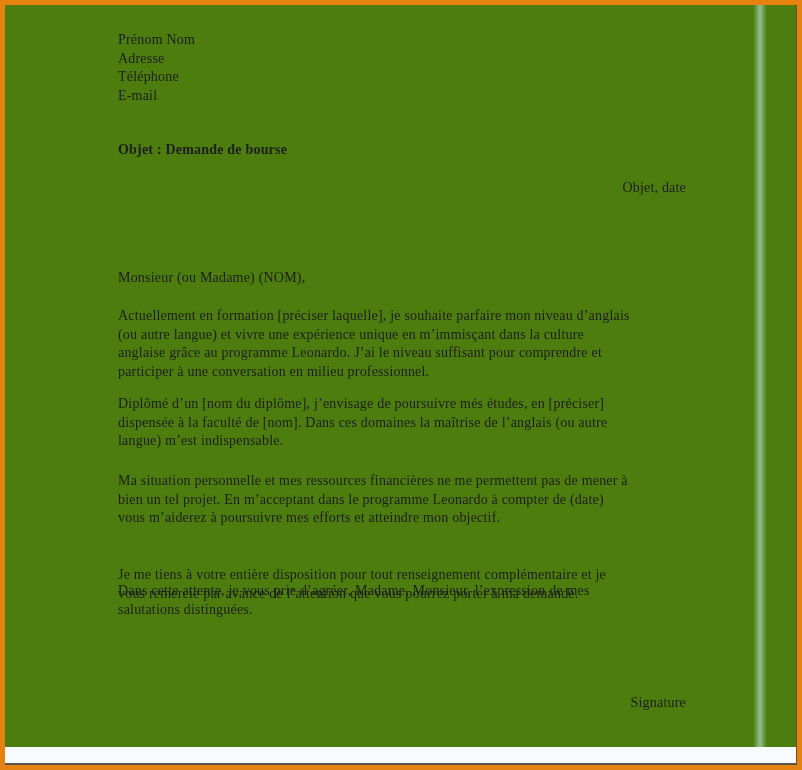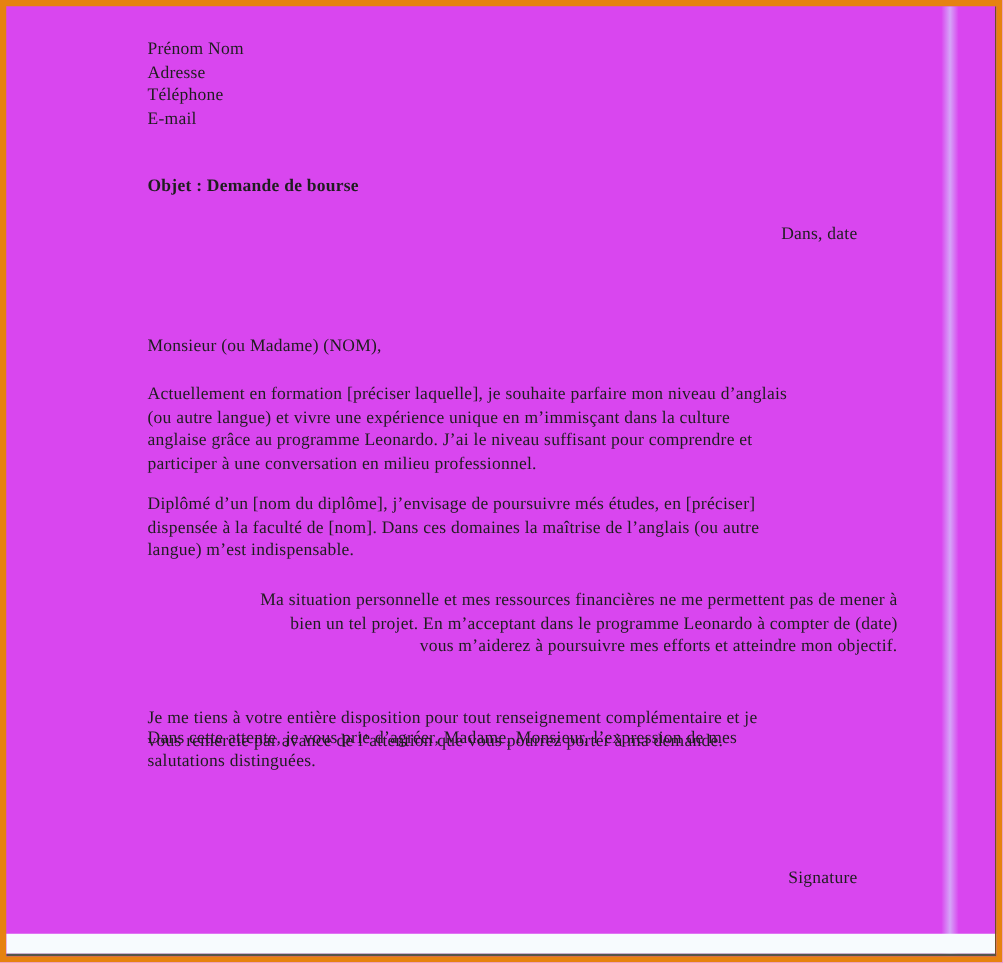--- a/index.html
+++ b/index.html
@@ -24,21 +24,21 @@
     line-height: 18.5px;
     white-space: pre-line;
     letter-spacing: 0.2px;
   }
   .sender     { left: 113px; top: 26px;  width: 300px; }
   .subject    { left: 113px; top: 136px; width: 400px; font-weight: bold; }
   .place-date { right: 111px; top: 174px; text-align: right; }
   .salutation { left: 113px; top: 264px; width: 500px; }
   .para-1     { left: 113px; top: 302px; width: 600px; }
   .para-2     { left: 113px; top: 390px; width: 600px; }
-  .para-3     { left: 113px; top: 467px; width: 600px; text-align: right; }
+  .para-3     { left: 113px; top: 467px; width: 600px; }
   .para-4     { left: 113px; top: 561px; width: 600px; }
   .para-5     { left: 113px; top: 577px; width: 600px; }
   .signature  { right: 111px; top: 689px; text-align: right; }
 
   
   .scan-strip-right {
     right: 30px; top: 0; bottom: 0; width: 14px;
     background: linear-gradient(to right,
       rgba(215,244,255,0) 0%,
       rgba(210,243,255,0.55) 50%,
@@ -57,30 +57,30 @@
   }
   .fade-strip-bottom {
     left: 0; right: 0; bottom: 2px; height: 16px;
     background: #f7fbfe;
     pointer-events: none;
   }
 </style>
 </head>
 <body>
 
-<div class="letter-page" style="border-color: rgb(230, 130, 15); background: #d946ef; color: rgb(30, 30, 30);">
+<div class="letter-page" style="border-color: rgb(230, 130, 15); background: #4d7c0f; color: rgb(30, 30, 30);">
 
   <div class="abs txt sender">Prénom Nom
 Adresse
 Téléphone
 E-mail</div>
 
   <div class="abs txt subject">Objet : Demande de bourse</div>
 
-  <div class="abs txt place-date">Dans, date</div>
+  <div class="abs txt place-date">Objet, date</div>
 
   <div class="abs txt salutation">Monsieur (ou Madame) (NOM),</div>
 
   <div class="abs txt para-1">Actuellement en formation [préciser laquelle], je souhaite parfaire mon niveau d’anglais
 (ou autre langue) et vivre une expérience unique en m’immisçant  dans la culture
 anglaise grâce au programme  Leonardo. J’ai le niveau suffisant pour comprendre et
 participer à une conversation en milieu professionnel.</div>
 
   <div class="abs txt para-2">Diplômé d’un [nom du diplôme], j’envisage  de poursuivre més études, en [préciser]
 dispensée à la faculté de [nom]. Dans ces domaines la maîtrise de l’anglais  (ou autre

